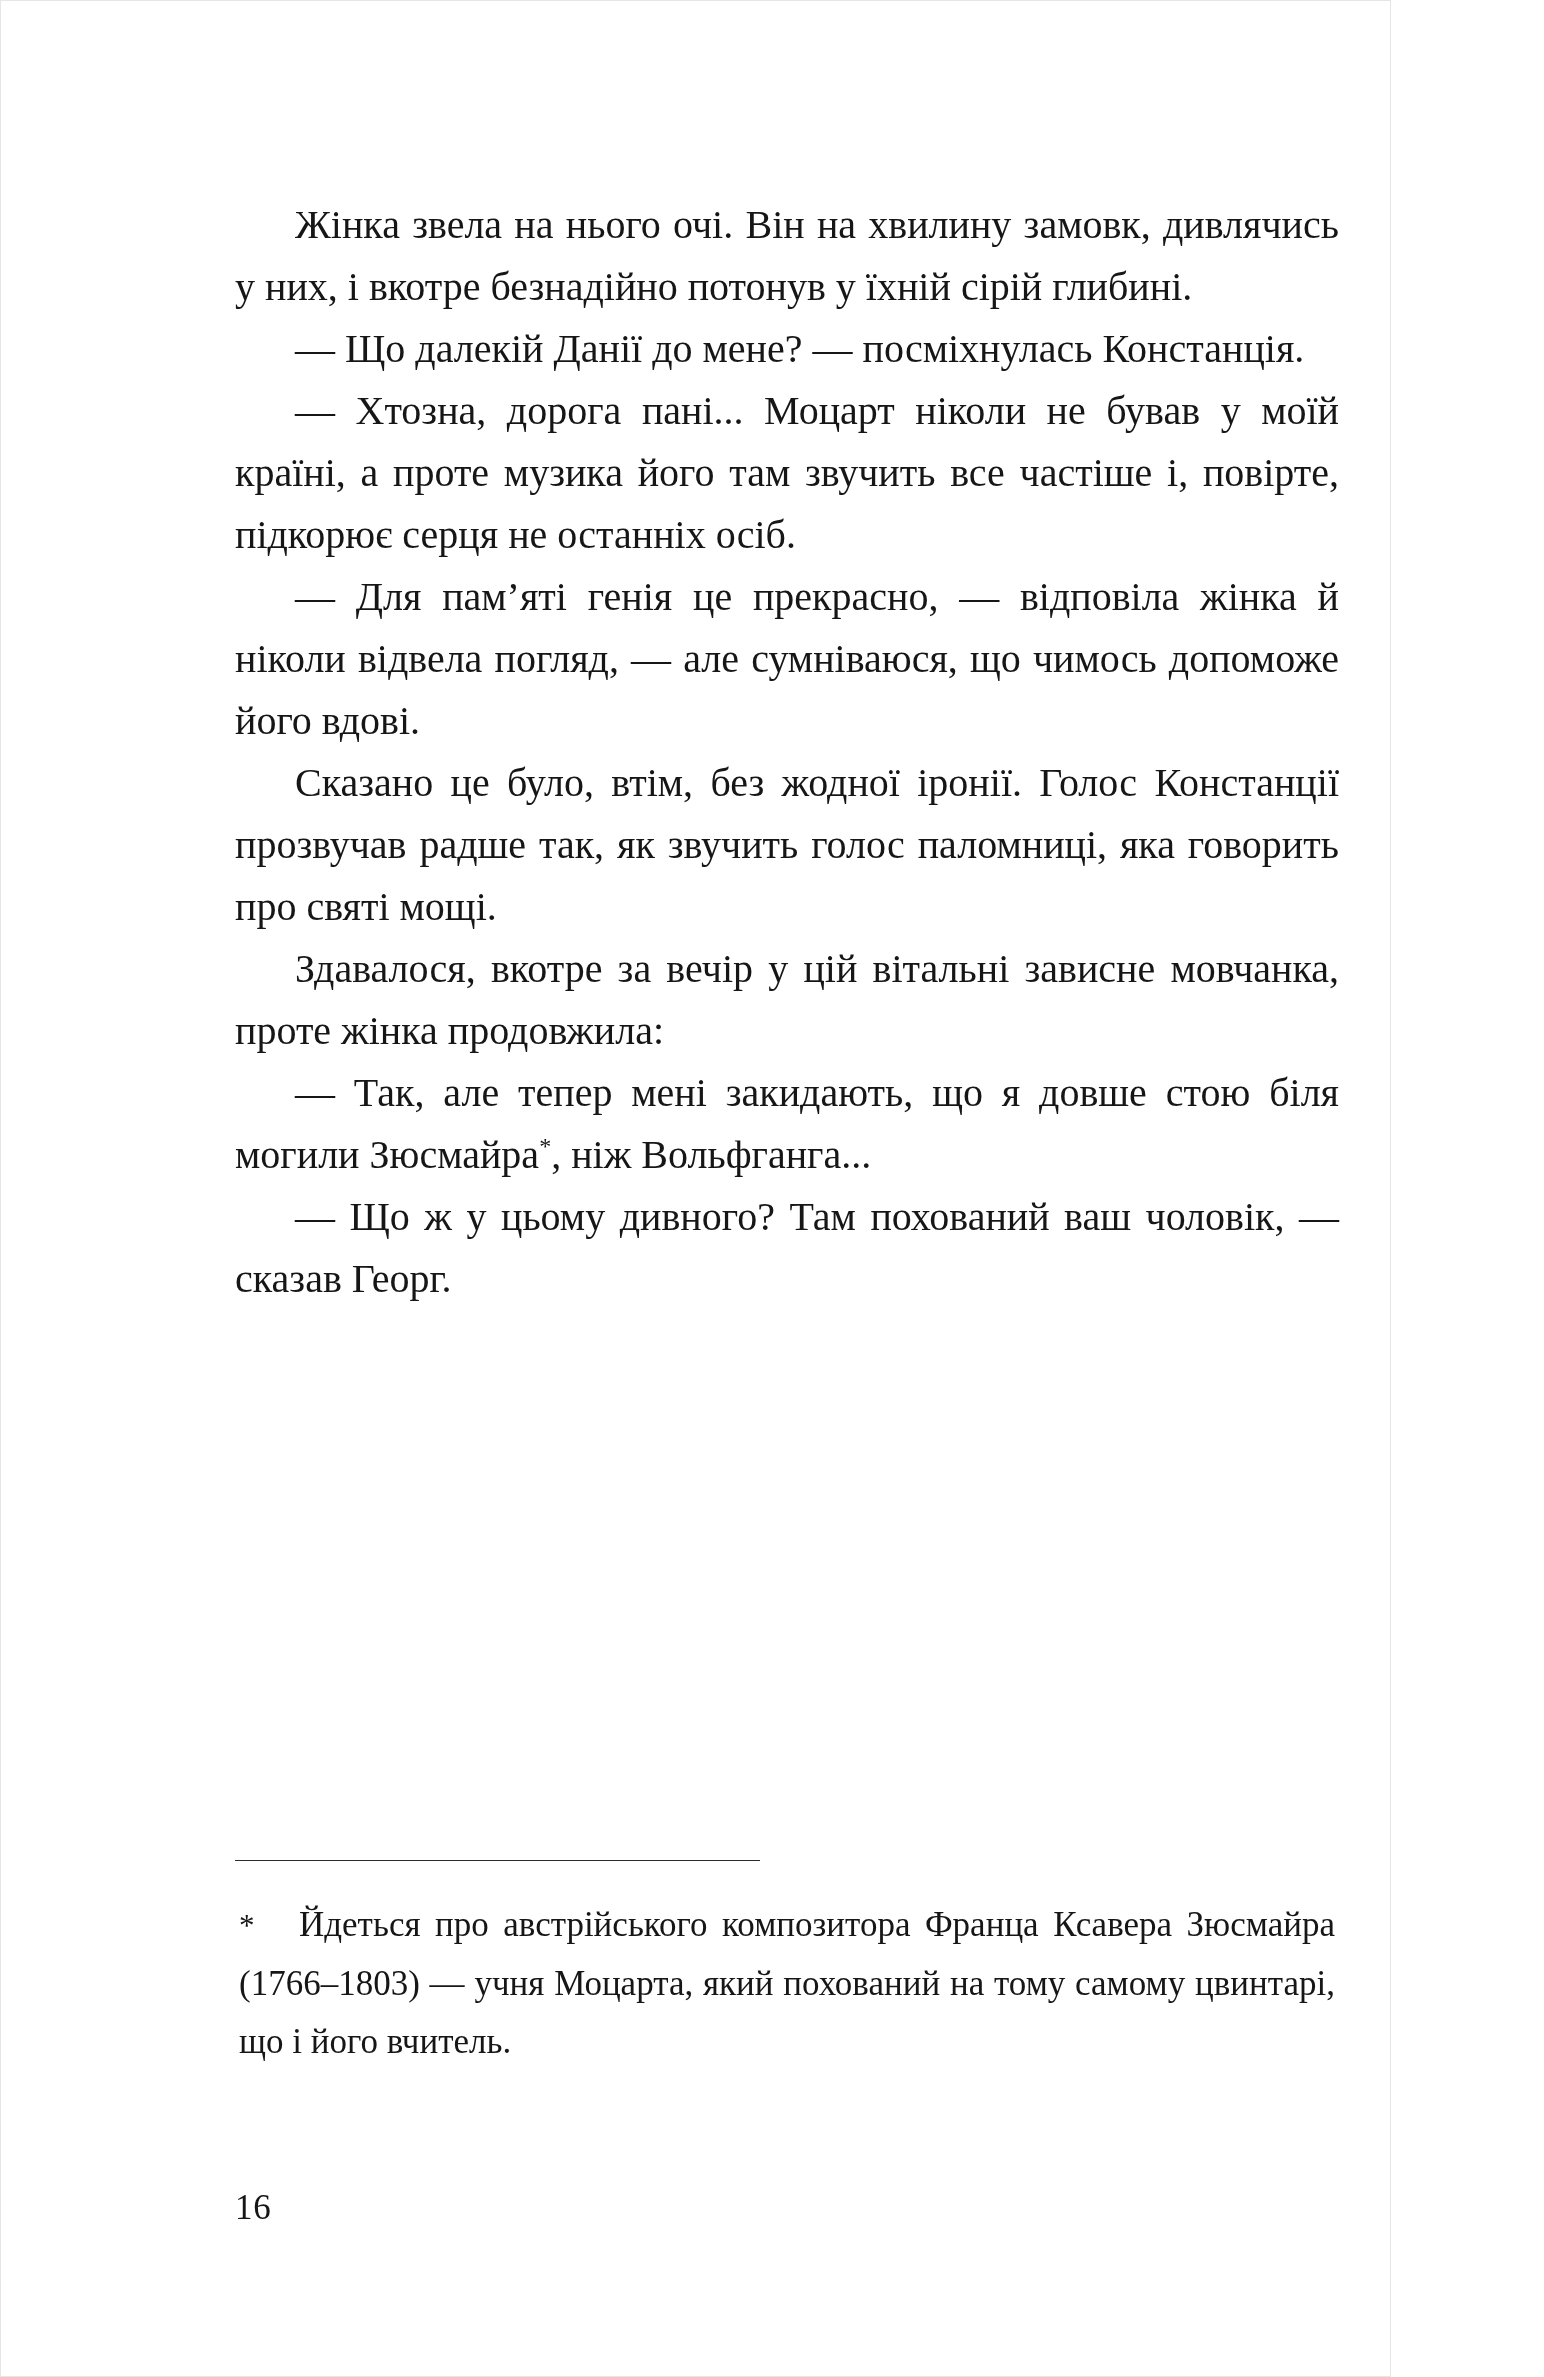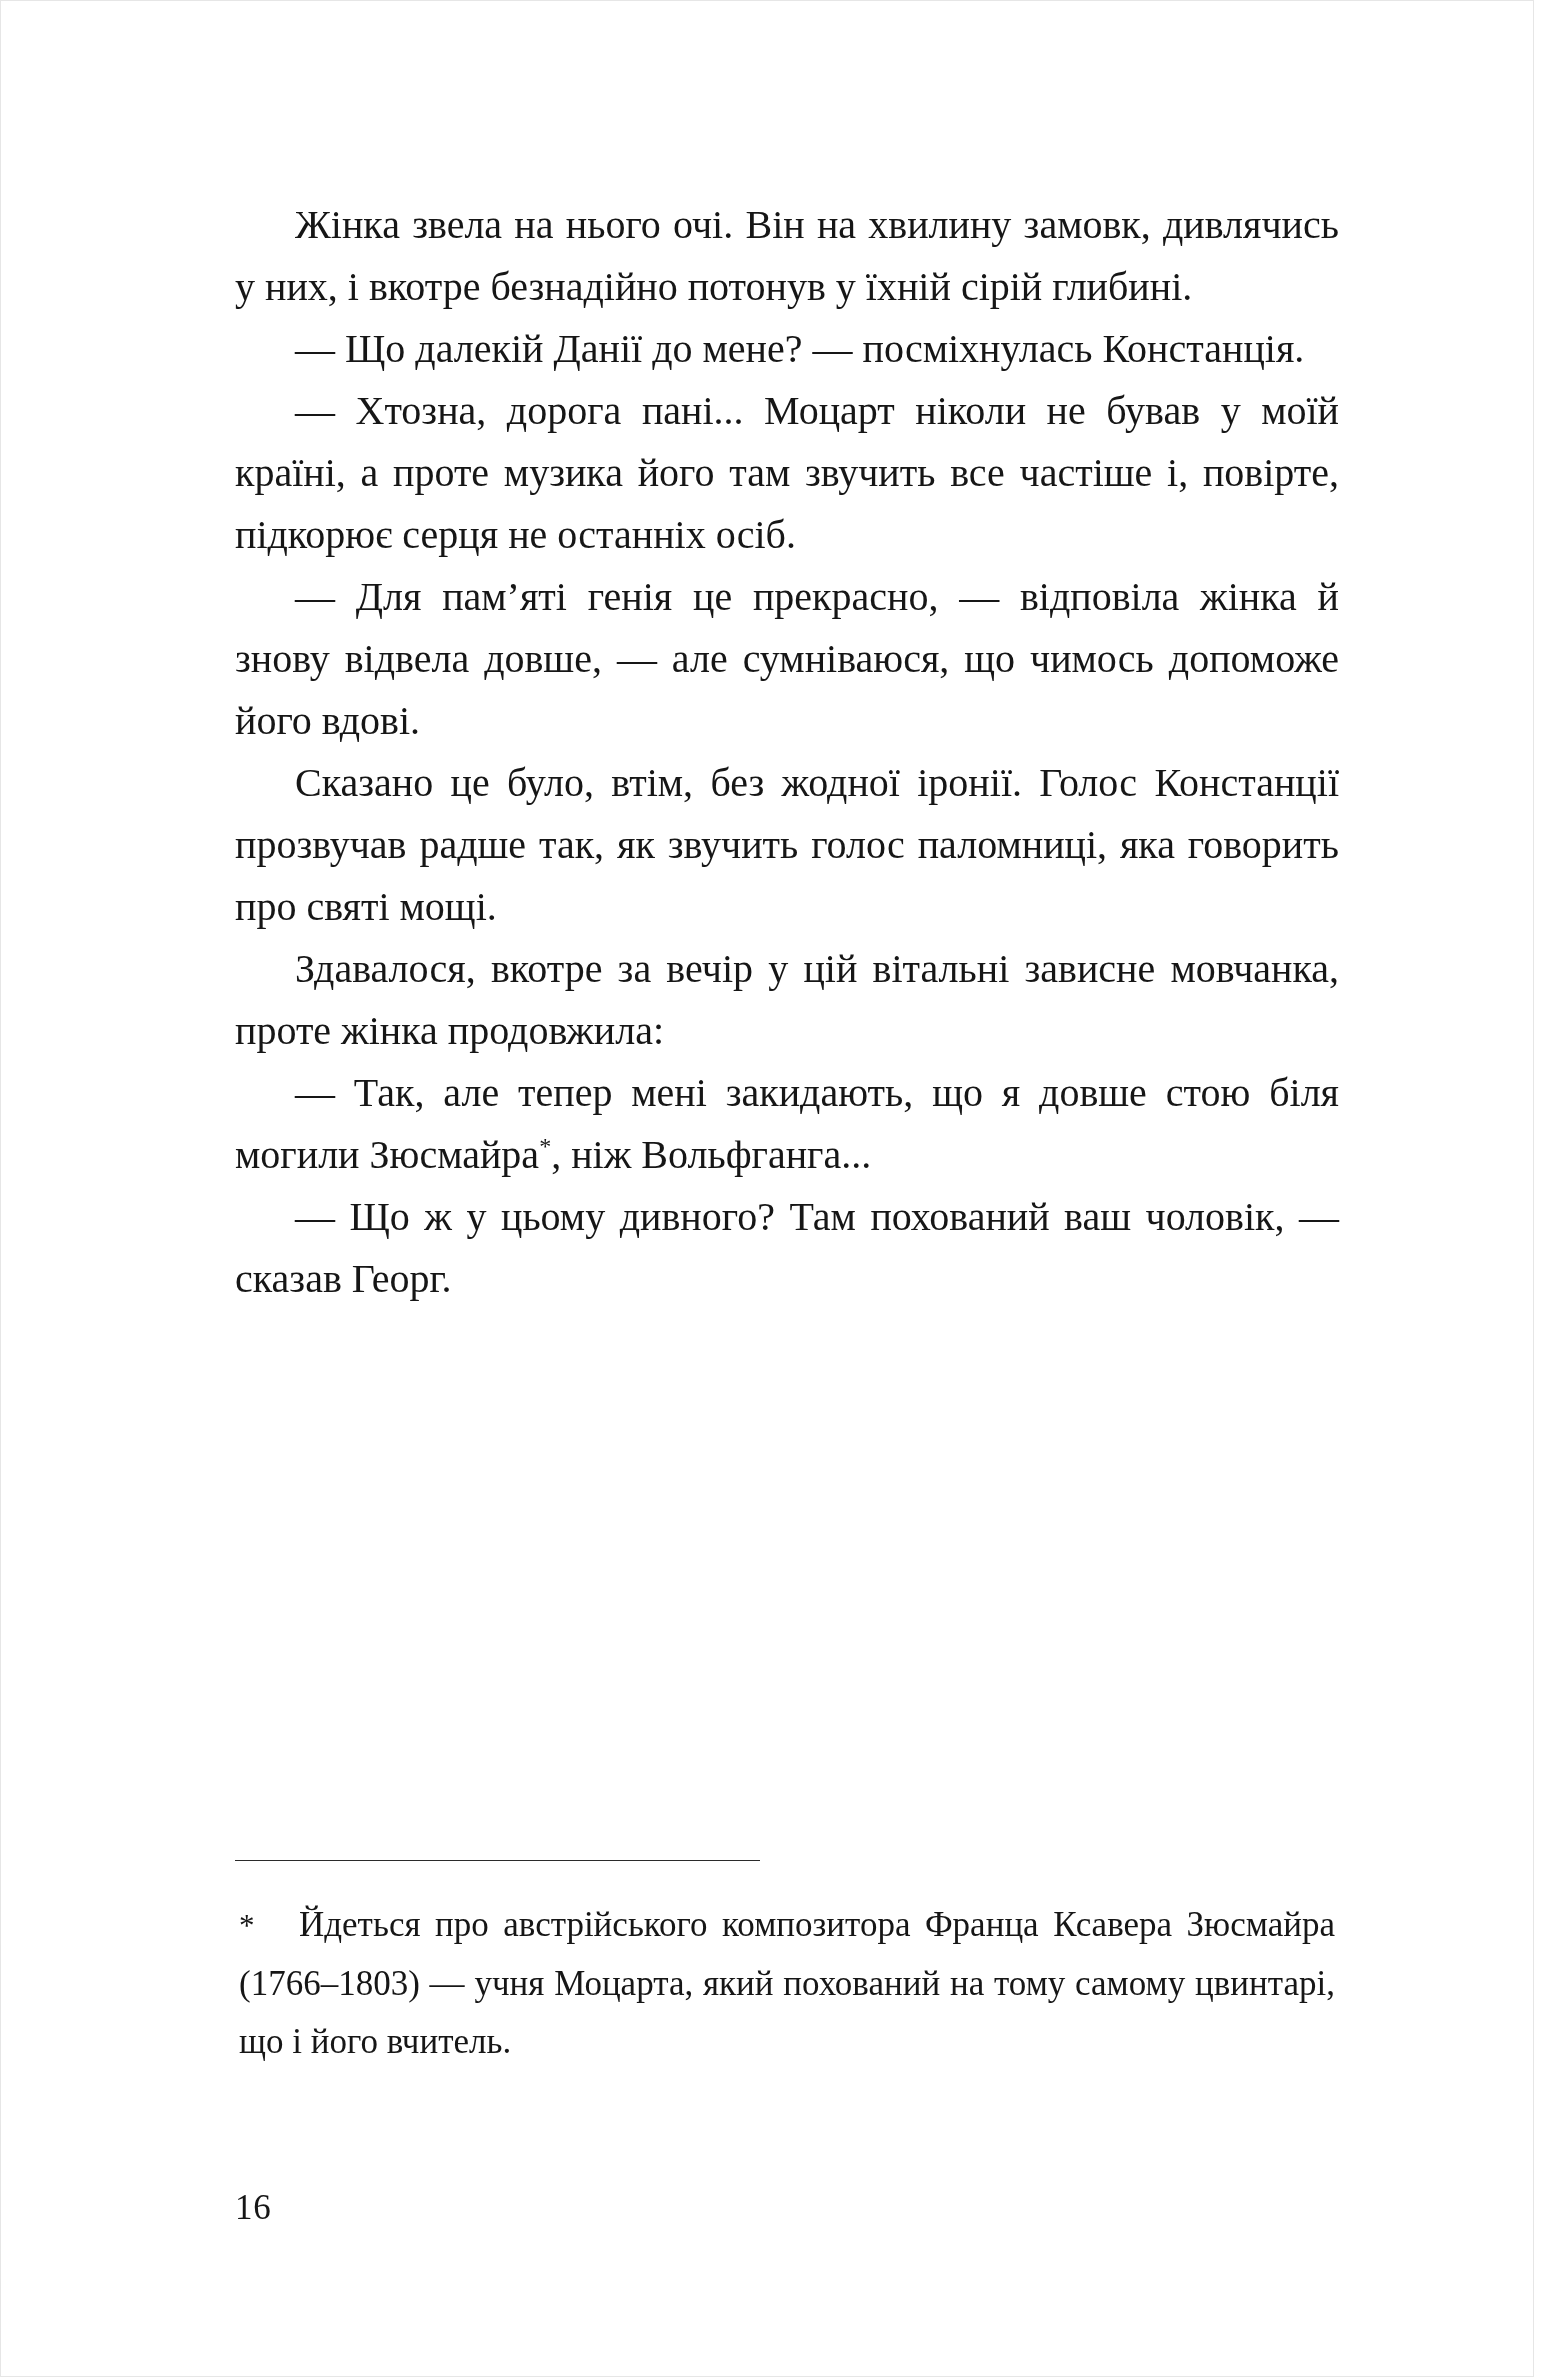--- a/index.html
+++ b/index.html
@@ -6,21 +6,21 @@
   html, body { margin: 0; padding: 0; }
   body {
     width: 1545px;
     height: 2377px;
     background: #ffffff;
     font-family: "Liberation Serif", serif;
     color: #161616;
   }
   .page {
     position: relative;
-    width: 1534px;
+    width: 1391px;
     height: 2377px;
     background: #ffffff;
     overflow: hidden;
     border: 0.8px solid #e6e6e6;
   }
   .text-block {
     position: absolute;
     left: 234px;
     top: 193px;
     width: 1104px;
@@ -75,21 +75,21 @@
 </style>
 </head>
 <body>
 
 <div class="page">
 
   <div class="text-block">
     <p>Жінка звела на нього очі. Він на хвилину замовк, дивлячись у них, і вкотре безнадійно потонув у їхній сірій глибині.</p>
     <p>— Що далекій Данії до мене? — посміхнулась Кон­станція.</p>
     <p>— Хтозна, дорога пані... Моцарт ніколи не бував у мо­їй країні, а проте музика його там звучить все частіше і, повірте, підкорює серця не останніх осіб.</p>
-    <p>— Для пам’яті генія це прекрасно, — відповіла жін­ка й знову відвела довше, — але сумніваюся, що чимось допоможе його вдові.</p>
+    <p>— Для пам’яті генія це прекрасно, — відповіла жін­ка й ніколи відвела погляд, — але сумніваюся, що чимось допоможе його вдові.</p>
     <p>Сказано це було, втім, без жодної іронії. Голос Кон­станції прозвучав радше так, як звучить голос палом­ниці, яка говорить про святі мощі.</p>
     <p>Здавалося, вкотре за вечір у цій вітальні зависне мов­чанка, проте жінка продовжила:</p>
     <p><span>— Так, але тепер мені закидають, що я довше стою біля могили Зюсмайра</span><sup class="fn-ref">*</sup><span>, ніж Вольфганга...</span></p>
     <p>— Що ж у цьому дивного? Там похований ваш чоло­вік, — сказав Георг.</p>
   </div>
 
   <div class="footnote-block">
     <hr class="footnote-rule">
     <p class="footnote-text"><span class="fn-marker">*</span><span>Йдеться про австрійського композитора Франца Ксавера Зюсмайра (1766–1803) — учня Моцарта, який похований на тому самому цвинтарі, що і його вчитель.</span></p>
   </div>

